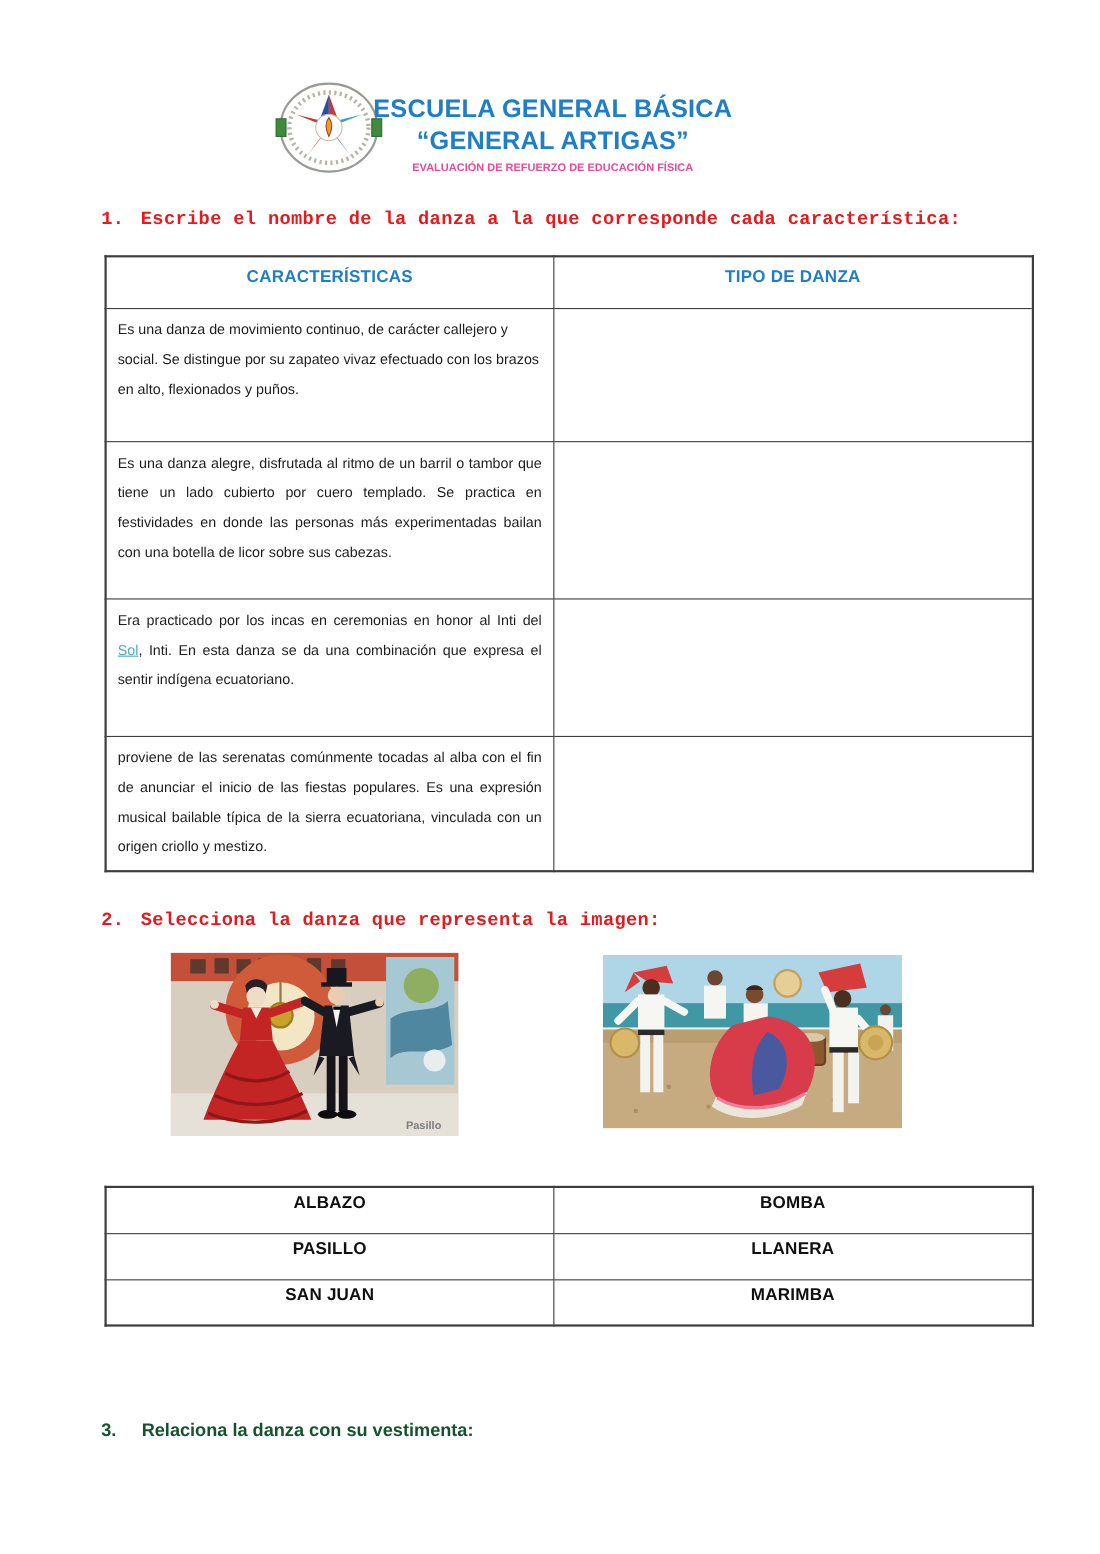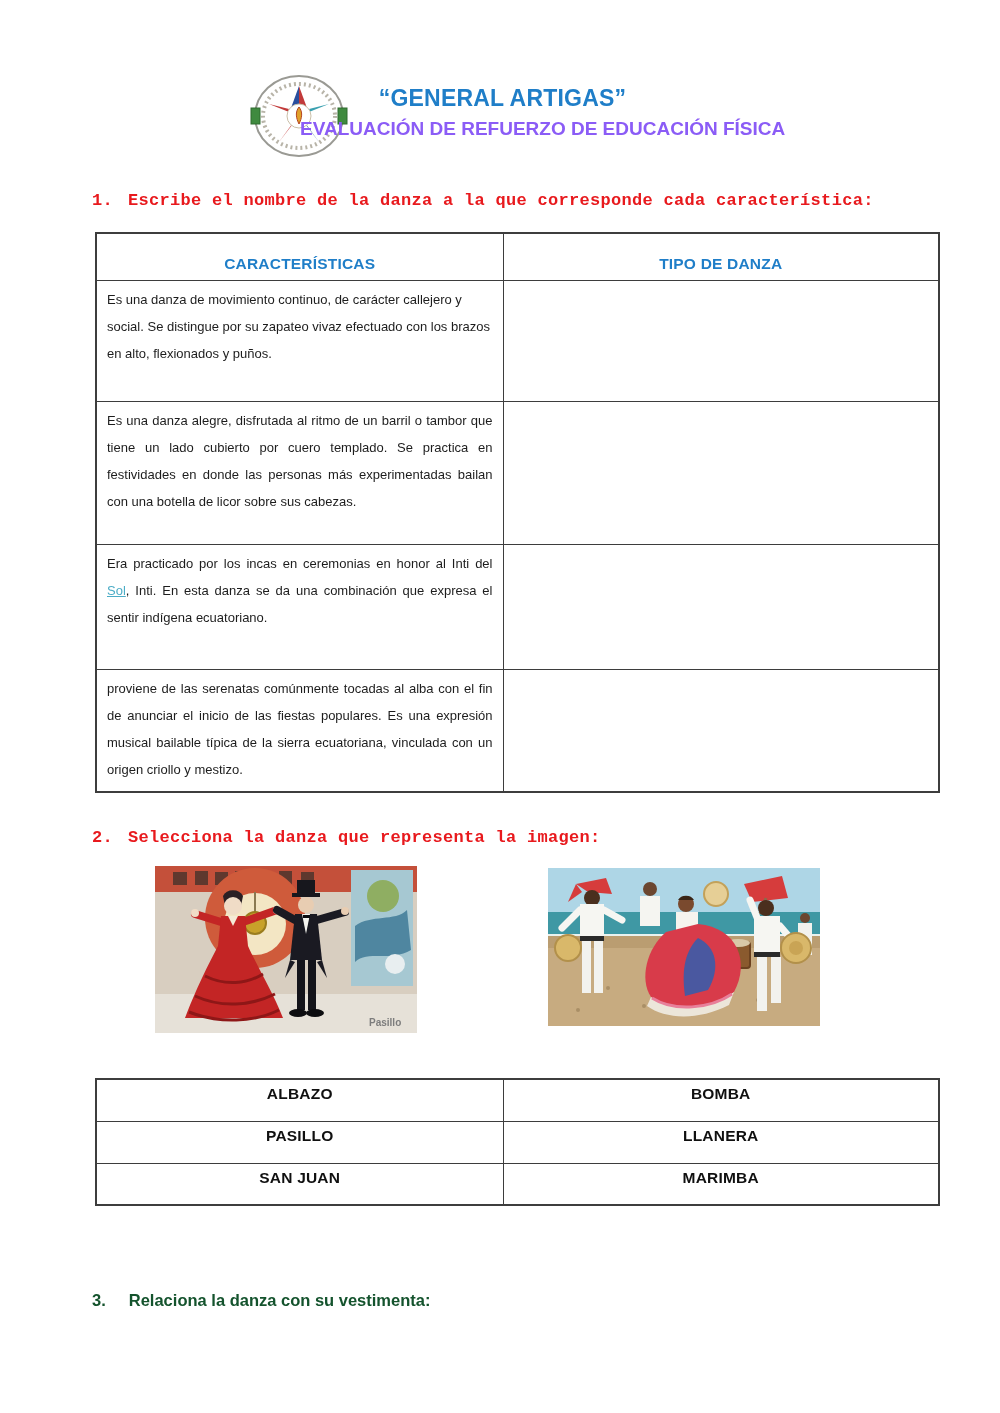--- a/index.html
+++ b/index.html
@@ -5,33 +5,33 @@
   * { margin:0; padding:0; box-sizing:border-box; }
   body { background:#fff; }
   .page {
     position:relative; width:1000px; height:1413px; background:#ffffff;
     font-family:"Liberation Sans","DejaVu Sans",sans-serif; overflow:hidden;
   }
   
   .logo { position:absolute; left:247px; top:74px; width:104px; height:86px; }
   .titles { position:absolute; left:300px; top:84px; width:405px; text-align:center; }
   .school-name { color:#1f7ec8; font-weight:bold; font-size:23px; line-height:29px; letter-spacing:.2px; }
-  .doc-title { color:#8b5cf6; font-weight:bold; font-size:19px; margin-top:5px; white-space:nowrap; }
+  .doc-title { color:#ec4899; font-weight:bold; font-size:10px; margin-top:5px; white-space:nowrap; }
   
   .q-red { position:absolute; color:#e8191d; font-weight:bold; font-size:17px; letter-spacing:.3px;font-family:Liberation Mono, monospace; }
   .q-red .q-num { display:inline-block; margin-right:15px; }
   #q1 { left:92px; top:191px; }
   #q2 { left:92px; top:828px;text-align:right; }
   
   table.tbl { position:absolute; left:95px; width:845px; border-collapse:collapse;
               border:2px solid #3d3d3d; table-layout:fixed; }
   table.tbl th, table.tbl td { border:1.6px solid #3d3d3d; }
   #table1 col.c1 { width:407px; }
   #table1 { top:232px; }
-  #table1 th { height:47px; vertical-align:top; padding-top:21px; text-align:center;
+  #table1 th { height:47px; vertical-align:top; padding-top:9px; text-align:center;
                color:#1f7ec8; font-size:15.5px; font-weight:bold; letter-spacing:.2px; }
   #table1 td.char-cell { vertical-align:top; padding:5px 10px 8px 10px; color:#1d1d1d;
                font-size:13px; line-height:27px; }
   .justify { text-align:justify; }
   .sol-link { color:#4bacc6; text-decoration:underline; cursor:pointer; }
   .answer-cell { background:#ffffff; }
   #table2 { top:1078px; }
   #table2 col.c1 { width:407px; }
   #table2 td { height:42px; vertical-align:top; padding-top:5px; text-align:center;
                font-weight:bold; font-size:15.5px; color:#101010; letter-spacing:.2px; }
@@ -61,20 +61,21 @@
         <polygon points="82,30 58,36 52,42" fill="#3aa0b0"></polygon>
         <polygon points="22,30 46,36 52,42" fill="#c23a3a"></polygon>
         <polygon points="72,68 56,46 52,42" fill="#2a4f9e"></polygon>
         <polygon points="32,68 48,46 52,42" fill="#c23a3a"></polygon>
         <circle cx="52" cy="42" r="12" fill="#ffffff" stroke="#cabfa8" stroke-width="1"></circle>
         <path d="M52,33 C56,38 55,44 52,50 C49,44 48,38 52,33 Z" fill="#e0a12a" stroke="#b5431f" stroke-width="1"></path>
       </g>
     </svg>
   </div>
   <div class="titles">
+    <div class="school-name">ESCUELA GENERAL BÁSICA</div>
     <div class="school-name">“GENERAL ARTIGAS”</div>
     <div class="doc-title">EVALUACIÓN DE REFUERZO DE EDUCACIÓN FÍSICA</div>
   </div>
 
   <div class="q-red" id="q1">
     <span class="q-num">1.</span><span>Escribe el nombre de la danza a la que corresponde cada característica:</span>
   </div>
 
   <table class="tbl" id="table1">
     <colgroup>

